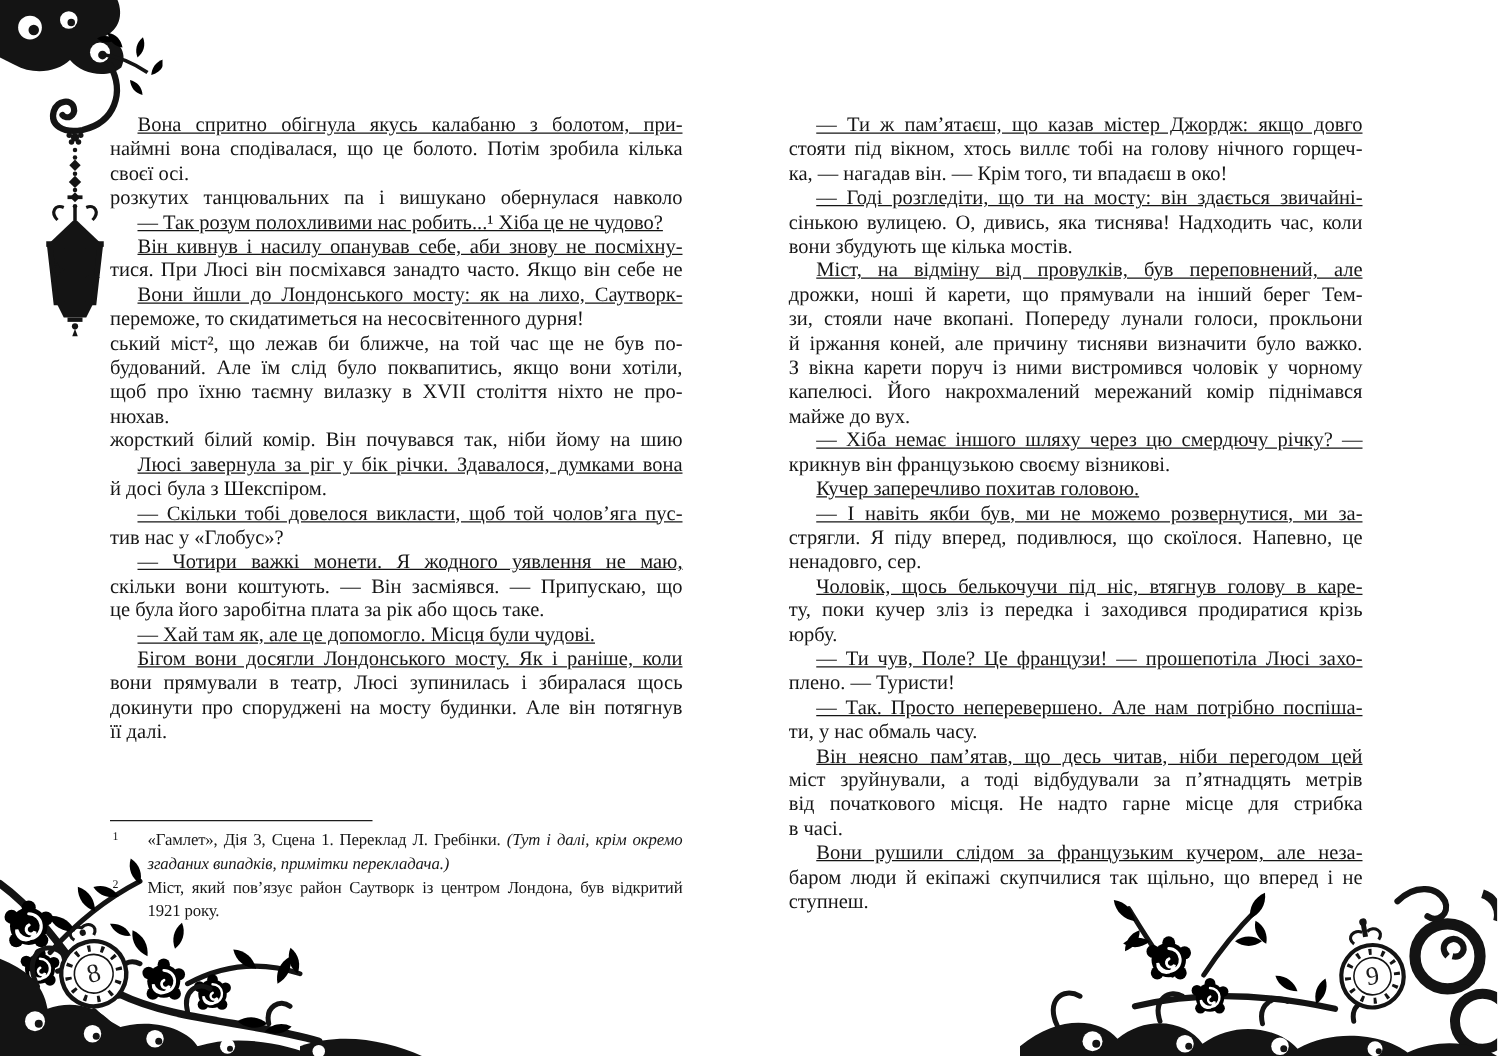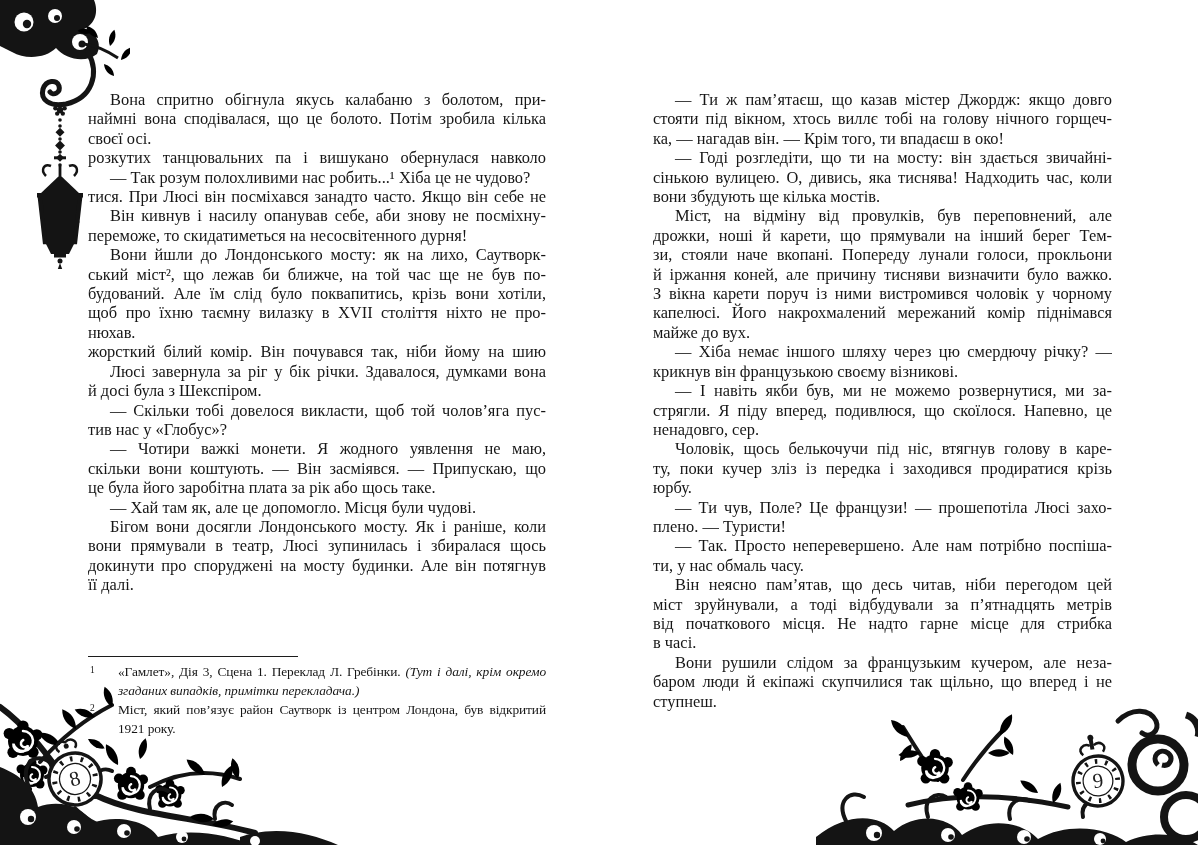--- a/index.html
+++ b/index.html
@@ -1,23 +1,23 @@
 <!DOCTYPE html>
 <html><head>
 <meta charset="utf-8">
 <style>
   html,body{margin:0;padding:0;background:#ffffff;}
   .spread{position:relative;width:1198px;height:845px;background:#ffffff;overflow:hidden;
           font-family:"Liberation Serif","DejaVu Serif",serif;color:#161616;}
   .textcol{position:absolute;top:90px;width:458px;font-size:16.4px;line-height:19.4px;}
   #left-text{left:88px;}
-  #right-text{left:653px;width:459px;}
+  #right-text{left:631px;width:459px;}
   .line{text-align:justify;text-align-last:justify;-moz-text-align-last:justify;white-space:normal;}
   .line.pl{text-align-last:left;-moz-text-align-last:left;}
-  .line.fi{text-indent:22px;}
+  .line.fi{text-indent:22px;text-decoration:underline;}
   .fnblock{position:absolute;left:88px;top:656px;width:458px;}
   .fnrule{width:210px;border-top:1.5px solid #1c1c1c;margin:0 0 5px 0;}
   .fn{position:relative;padding-left:30px;font-size:13.4px;line-height:19px;letter-spacing:-0.1px;}
   .fnmark{position:absolute;left:2px;top:-1px;font-size:9.5px;}
   .fnline{text-align:justify;text-align-last:justify;-moz-text-align-last:justify;}
   .fnline.pl{text-align-last:left;-moz-text-align-last:left;}
   .it{font-style:italic;}
   .orn{position:absolute;}
   .orn path,.orn rect,.orn polygon,.orn circle,.orn ellipse{fill:#141414;}
   .orn .st{fill:none;stroke:#141414;}
@@ -212,26 +212,26 @@
 
   <span class="pagenum" id="pagenum-left" style="left:75px;top:779px">8</span>
   <span class="pagenum" id="pagenum-right" style="left:1098px;top:781px">9</span>
 
   <div id="left-text" class="textcol">
       <div class="line fi">Вона спритно обігнула якусь калабаню з болотом, при-</div>
       <div class="line">наймні вона сподівалася, що це болото. Потім зробила кілька</div>
       <div class="line pl">своєї осі.</div>
       <div class="line">розкутих танцювальних па і вишукано обернулася навколо</div>
       <div class="line fi pl">— Так розум полохливими нас робить...¹ Хіба це не чудово?</div>
+      <div class="line fi">Він кивнув і насилу опанував себе, аби знову не посміхну-</div>
       <div class="line">тися. При Люсі він посміхався занадто часто. Якщо він себе не</div>
-      <div class="line fi">Він кивнув і насилу опанував себе, аби знову не посміхну-</div>
+      <div class="line fi">Вони йшли до Лондонського мосту: як на лихо, Саутворк-</div>
       <div class="line pl">переможе, то скидатиметься на несосвітенного дурня!</div>
-      <div class="line fi">Вони йшли до Лондонського мосту: як на лихо, Саутворк-</div>
       <div class="line">ський міст², що лежав би ближче, на той час ще не був по-</div>
-      <div class="line">будований. Але їм слід було поквапитись, крізь вони хотіли,</div>
+      <div class="line">будований. Але їм слід було поквапитись, якщо вони хотіли,</div>
       <div class="line">щоб про їхню таємну вилазку в XVII століття ніхто не про-</div>
       <div class="line pl">нюхав.</div>
       <div class="line">жорсткий білий комір. Він почувався так, ніби йому на шию</div>
       <div class="line fi">Люсі завернула за ріг у бік річки. Здавалося, думками вона</div>
       <div class="line pl">й досі була з Шекспіром.</div>
       <div class="line fi">— Скільки тобі довелося викласти, щоб той чолов’яга пус-</div>
       <div class="line pl">тив нас у «Глобус»?</div>
       <div class="line fi">— Чотири важкі монети. Я жодного уявлення не маю,</div>
       <div class="line">скільки вони коштують. — Він засміявся. — Припускаю, що</div>
       <div class="line pl">це була його заробітна плата за рік або щось таке.</div>
@@ -267,20 +267,21 @@
       <div class="line pl">вони збудують ще кілька мостів.</div>
       <div class="line fi">Міст, на відміну від провулків, був переповнений, але</div>
       <div class="line">дрожки, ноші й карети, що прямували на інший берег Тем-</div>
       <div class="line">зи, стояли наче вкопані. Попереду лунали голоси, прокльони</div>
       <div class="line">й іржання коней, але причину тисняви визначити було важко.</div>
       <div class="line">З вікна карети поруч із ними вистромився чоловік у чорному</div>
       <div class="line">капелюсі. Його накрохмалений мережаний комір піднімався</div>
       <div class="line pl">майже до вух.</div>
       <div class="line fi">— Хіба немає іншого шляху через цю смердючу річку? —</div>
       <div class="line pl">крикнув він французькою своєму візникові.</div>
+      <div class="line fi pl">Кучер заперечливо похитав головою.</div>
       <div class="line fi">— І навіть якби був, ми не можемо розвернутися, ми за-</div>
       <div class="line">стрягли. Я піду вперед, подивлюся, що скоїлося. Напевно, це</div>
       <div class="line pl">ненадовго, сер.</div>
       <div class="line fi">Чоловік, щось белькочучи під ніс, втягнув голову в каре-</div>
       <div class="line">ту, поки кучер зліз із передка і заходився продиратися крізь</div>
       <div class="line pl">юрбу.</div>
       <div class="line fi">— Ти чув, Поле? Це французи! — прошепотіла Люсі захо-</div>
       <div class="line pl">плено. — Туристи!</div>
       <div class="line fi">— Так. Просто неперевершено. Але нам потрібно поспіша-</div>
       <div class="line pl">ти, у нас обмаль часу.</div>

